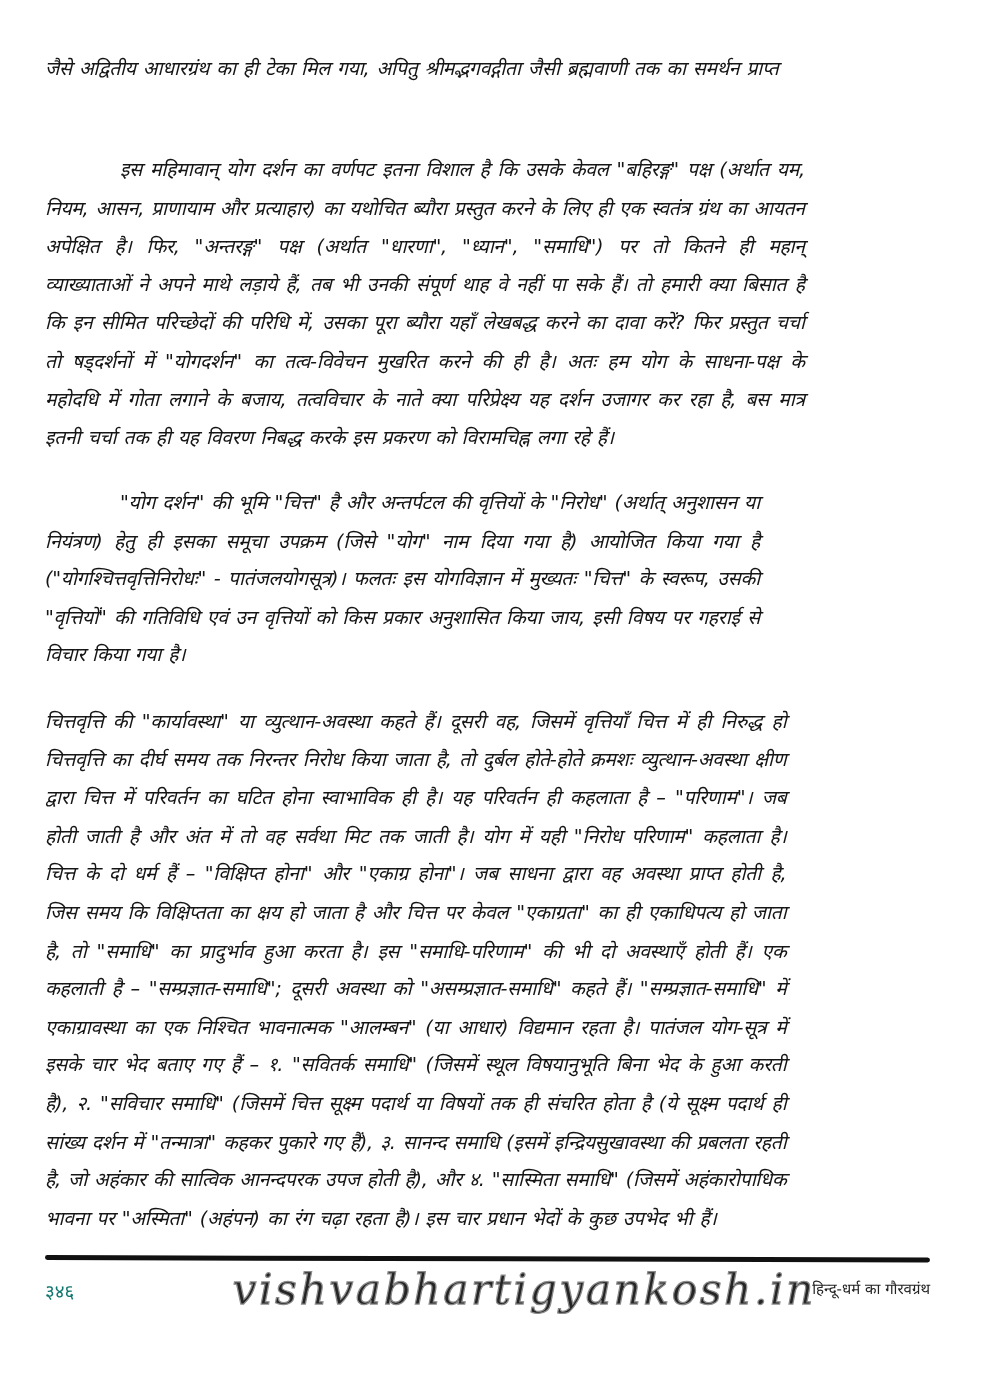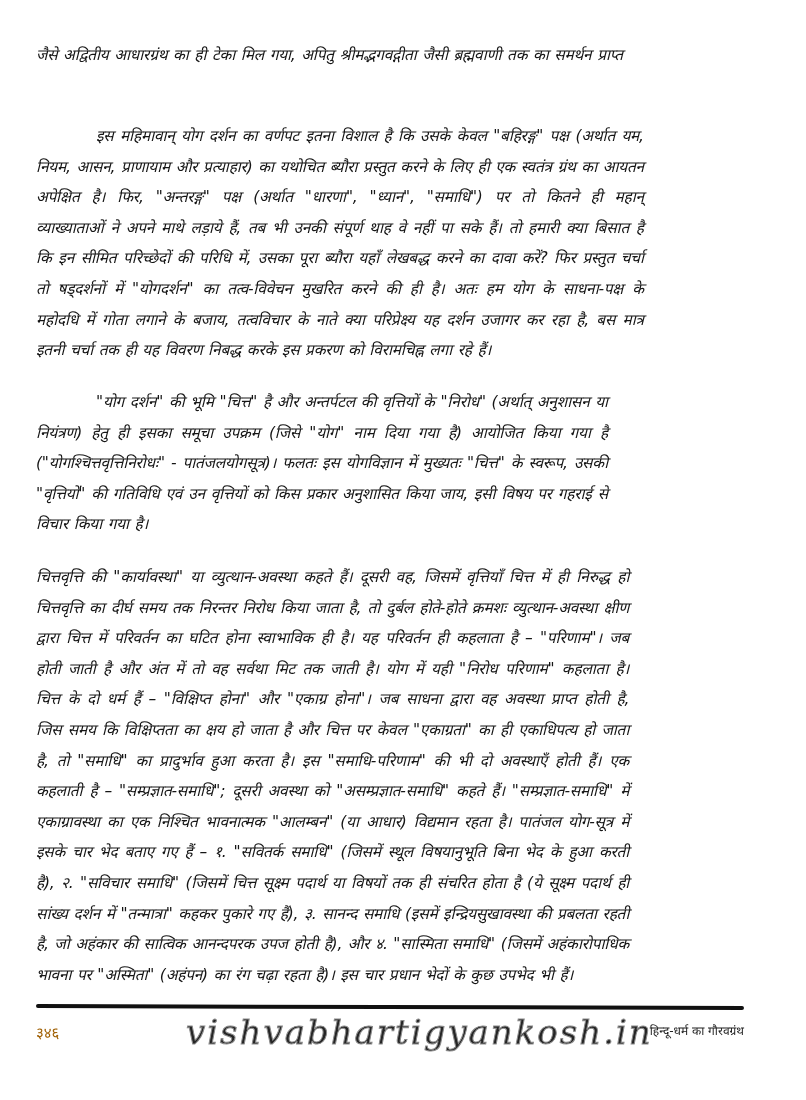--- a/index.html
+++ b/index.html
@@ -61,21 +61,21 @@
       left: 36px;
       top: 1018px;
       width: 708px;
       height: 40px;
     }
     .page-number {
       position: absolute;
       left: 0;
       top: 4px;
       font-size: 15px;
-      color: #a16207;
+      color: #0f766e;
     }
     .watermark {
       position: absolute;
       left: 150px;
       top: -6px;
       font-family: "DejaVu Serif", serif;
       font-style: italic;
       font-size: 34px;
       letter-spacing: 2px;
       color: #000000;

